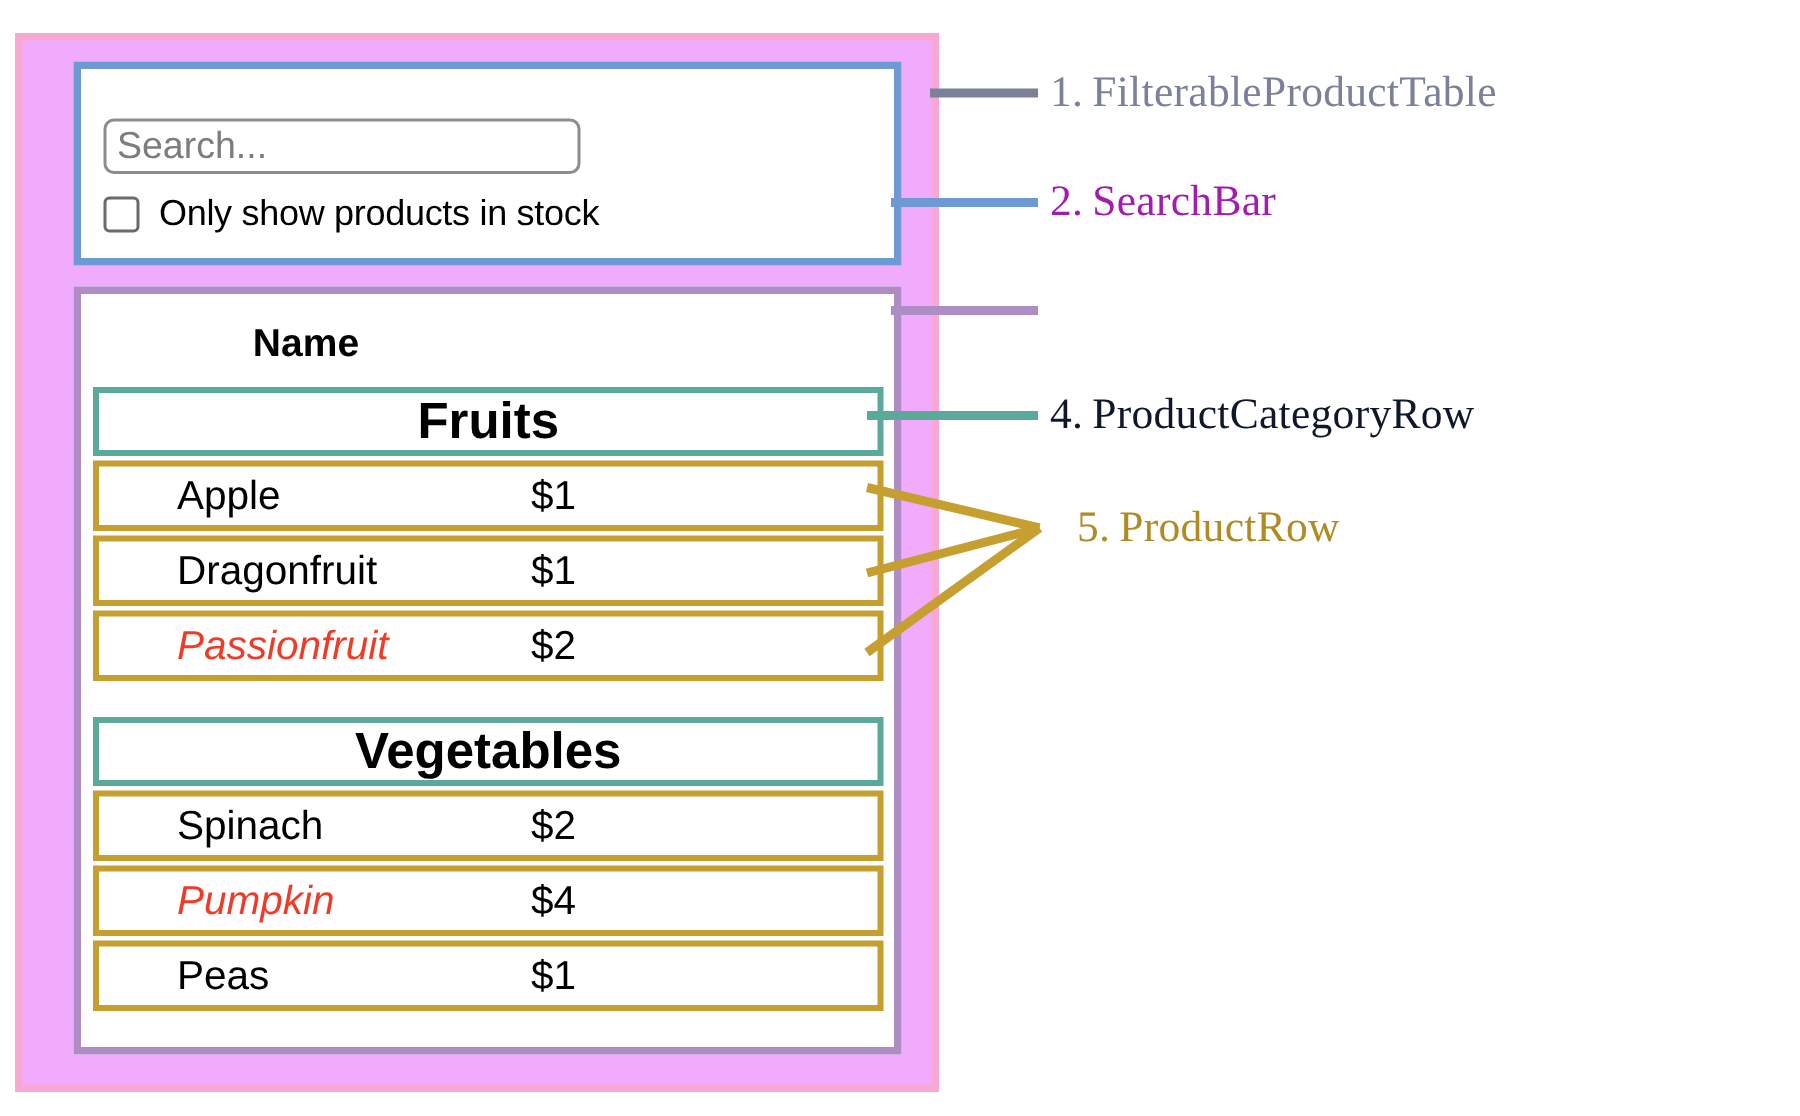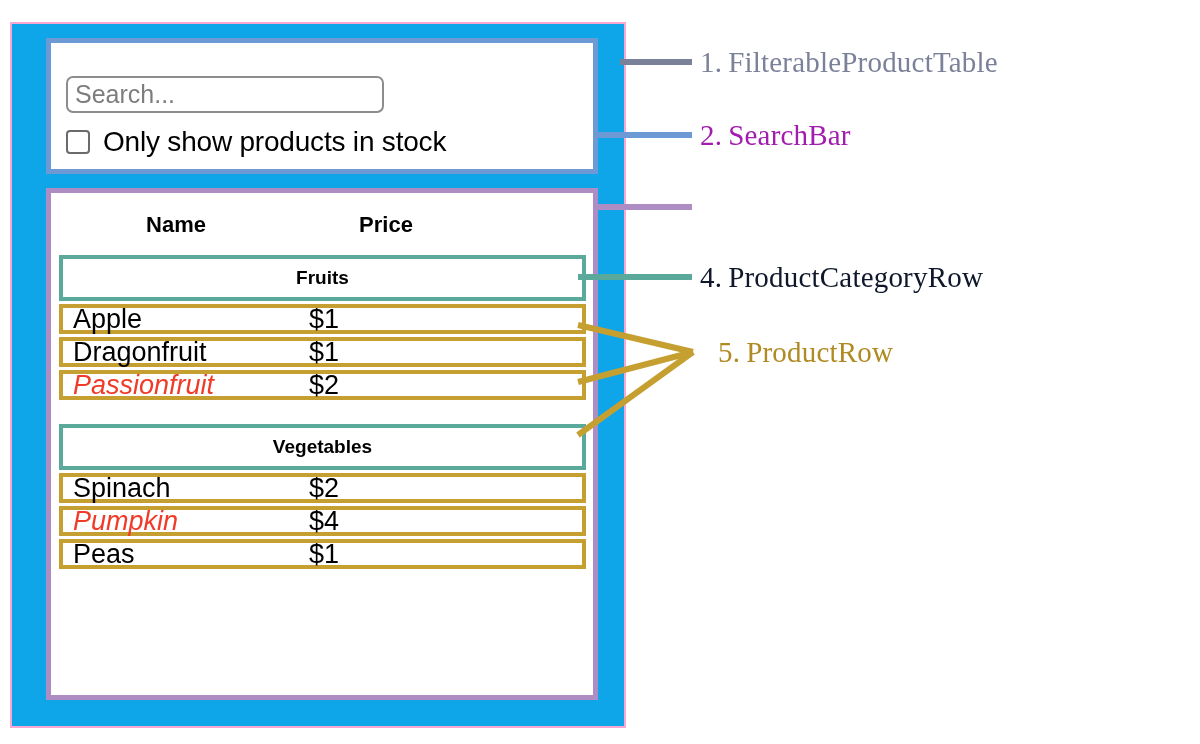--- a/index.html
+++ b/index.html
@@ -17,22 +17,22 @@
     background: #ffffff;
   }
 
   
   .frame-outer {
     position: absolute;
     left: 10px;
     top: 22px;
     width: 616px;
     height: 706px;
-    border: 2px solid #f9a8d4;
-    background: #0ea5e9;
+    border: 5px solid #f9a8d4;
+    background: #f0abfc;
   }
   .frame-search {
     position: absolute;
     left: 34px;
     top: 14px;
     width: 552px;
     height: 136px;
     border: 5px solid #6d9ad4;
     background: #ffffff;
   }
@@ -74,41 +74,42 @@
   }
   .checkbox-box {
     width: 24px;
     height: 24px;
     border: 2px solid #6b6b6b;
     border-radius: 4px;
     background: #ffffff;
     flex: 0 0 auto;
   }
   .checkbox-label {
-    font-size: 28px;
+    font-size: 24px;
     color: #000000;
     white-space: nowrap;
     letter-spacing: -0.2px;
   }
 
   
   .table-head {
     position: absolute;
     left: 0px;
     top: 10px;
     width: 542px;
     height: 44px;
     display: flex;
     align-items: center;
   }
   .th {
-    font-size: 22px;
+    font-size: 26px;
     font-weight: bold;
     color: #000000;
     text-align: center;
+    margin-left: 25px;
   }
   .th-name { width: 250px; }
   .th-price { width: 170px; }
 
   .rows-area {
     position: absolute;
     left: 8px;
     top: 62px;
     width: 527px;
   }
@@ -117,33 +118,34 @@
     position: relative;
     height: 46px;
     border: 4px solid #5aa99a;
     background: #ffffff;
     display: flex;
     align-items: center;
     justify-content: center;
     margin-bottom: 3px;
   }
   .cat-label {
-    font-size: 19px;
+    font-size: 34px;
     font-weight: bold;
     color: #000000;
   }
 
   .prod-row {
     position: relative;
-    height: 30px;
+    height: 47px;
     border: 4px solid #c69f31;
     background: #ffffff;
     display: flex;
     align-items: center;
     margin-bottom: 3px;
+    padding-left: 42px;
   }
   .cell-name {
     width: 246px;
     padding-left: 10px;
     font-size: 27px;
     color: #000000;
     white-space: nowrap;
   }
   .cell-name.oos { color: #ef3b28; font-style: italic; }
   .cell-price {
@@ -187,21 +189,20 @@
 
     <div class="checkbox-row">
       <span class="checkbox-box"></span>
       <span class="checkbox-label">Only show products in stock</span>
     </div>
 
     <div class="frame-table">
 
       <div class="table-head">
         <div class="th th-name">Name</div>
-        <div class="th th-price">Price</div>
       </div>
 
       <div class="rows-area">
 
         <div class="cat-row">
           <span class="cat-label">Fruits</span>
         </div>
 
         <div class="prod-row">
           <span class="cell-name">Apple</span>

